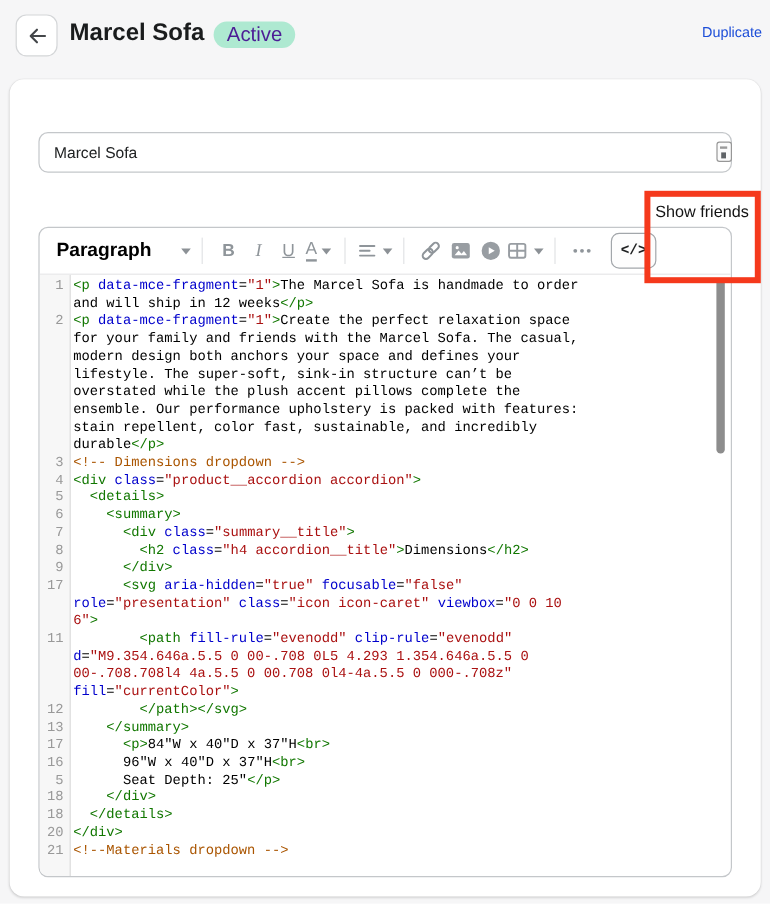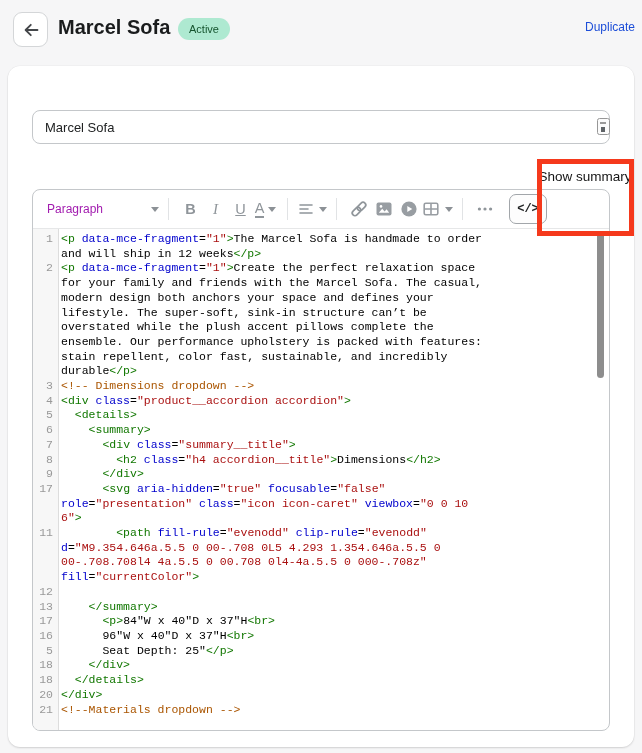--- a/index.html
+++ b/index.html
@@ -9,42 +9,42 @@
     background:#f6f6f7;
     font-family:"Liberation Sans", sans-serif;
     color:#202223;
   }
   
   .header { position:absolute; left:0; top:0; width:642px; height:58px; display:flex; align-items:center; }
   .back-btn { position:absolute; left:13px; top:12px; width:35px; height:35px; background:#fff;
     border:1px solid #d4d6d8; border-radius:9px; display:flex; align-items:center; justify-content:center; cursor:pointer; }
   .page-title { position:absolute; left:58px; top:16px; font-size:20px; font-weight:700; color:#1a1c1d; white-space:nowrap; }
   .badge { position:absolute; left:178px; top:18px; height:22px; padding:0 11px; border-radius:11px;
-    display:flex; align-items:center; font-size:11px; color:#14532d; }
+    display:flex; align-items:center; font-size:17px; color:#4c1d95; }
   .dup-wrap { position:absolute; left:585px; top:20px; width:57px; overflow:hidden; }
   .dup { font-size:12px; font-weight:500; color:#1d4ed8; white-space:nowrap; cursor:pointer; }
   
   .card { position:absolute; left:8px; top:66px; width:626px; height:681px; background:#fff;
     border-radius:12px; box-shadow:0 1px 2px rgba(0,0,0,.14), 0 0 0 .5px rgba(0,0,0,.04); }
   .fld-label { position:absolute; left:28px; font-size:13px; color:#202223;margin-top:36px; }
   .lbl-title { top:23px; }
   .lbl-desc  { top:98px; }
   .title-input { position:absolute; left:24px; top:44px; width:578px; height:34px;
     border:1px solid #c4c7ca; border-radius:8px; padding:0 34px 0 12px; font-size:13px;
     font-family:"Liberation Sans",sans-serif; color:#202223; background:#fff; outline:none; }
   .ext-icon { position:absolute; left:589px; top:52px; width:13px; height:17px;
     border:1.5px solid #979797; border-radius:2.5px; background:#fbfbfb; }
   .ext-icon::before { content:""; position:absolute; left:3px; top:8px; width:4px; height:5px; background:#5f6367; }
   .ext-icon::after  { content:""; position:absolute; left:2px; top:3px; width:6px; height:1.5px; background:#9a9a9a; }
   
   .editor { position:absolute; left:24px; top:123px; width:578px; height:542px;
     border:1px solid #c4c7ca; border-radius:8px; background:#fff; overflow:hidden; }
   .toolbar { height:39px; border-bottom:1px solid #e6e7e8; display:flex; align-items:center; padding:0 8px 0 14px; }
   .tb-select { width:112px; display:flex; align-items:center; justify-content:space-between; cursor:pointer; }
-  .tb-select span.lab { font-size:12px; color:#a21caf; }
+  .tb-select span.lab { font-size:16px; color:#000000;font-weight:bold; }
   .chev { width:0; height:0; border-left:4px solid transparent; border-right:4px solid transparent; border-top:5px solid #8c9196; display:inline-block; }
   .tb-div { width:1px; height:22px; background:#e1e3e5; margin:0 9px; flex:0 0 1px; }
   .tb-btn { min-width:25px; height:28px; display:flex; align-items:center; justify-content:center; color:#8f959a; cursor:pointer; }
   .tb-b { font-weight:700; font-size:14.5px; }
   .tb-i { font-style:italic; font-family:"Liberation Serif",serif; font-size:15px; }
   .tb-u { text-decoration:underline; font-size:14.5px; }
   .tb-a { font-size:14.5px; border-bottom:2px solid #8f959a; line-height:15px; }
   .with-chev { display:flex; align-items:center; gap:4px; }
   .code-btn { margin-left:12px; width:38px; height:30px; border:1px solid #a2a6aa; border-radius:7px;
     background:#fdfdfd; display:flex; align-items:center; justify-content:center; cursor:pointer; }
@@ -199,20 +199,21 @@
           <div class="cm-row">
             <span class="cm-n">17</span>
             <span class="cm-c"><span class="tk-p">      </span><span class="tk-t">&lt;svg</span><span class="tk-p"> </span><span class="tk-a">aria-hidden</span><span class="tk-p">=</span><span class="tk-s">"true"</span><span class="tk-p"> </span><span class="tk-a">focusable</span><span class="tk-p">=</span><span class="tk-s">"false"</span><span class="tk-p"> </span><span class="tk-a">role</span><span class="tk-p">=</span><span class="tk-s">"presentation"</span><span class="tk-p"> </span><span class="tk-a">class</span><span class="tk-p">=</span><span class="tk-s">"icon icon-caret"</span><span class="tk-p"> </span><span class="tk-a">viewbox</span><span class="tk-p">=</span><span class="tk-s">"0 0 10 6"</span><span class="tk-t">&gt;</span></span>
           </div>
           <div class="cm-row">
             <span class="cm-n">11</span>
             <span class="cm-c"><span class="tk-p">        </span><span class="tk-t">&lt;path</span><span class="tk-p"> </span><span class="tk-a">fill-rule</span><span class="tk-p">=</span><span class="tk-s">"evenodd"</span><span class="tk-p"> </span><span class="tk-a">clip-rule</span><span class="tk-p">=</span><span class="tk-s">"evenodd"</span><span class="tk-p"> </span><span class="tk-a">d</span><span class="tk-p">=</span><span class="tk-s">"M9.354.646a.5.5 0 00-.708 0L5 4.293 1.354.646a.5.5 0 00-.708.708l4 4a.5.5 0 00.708 0l4-4a.5.5 0 000-.708z"</span><span class="tk-p"> </span><span class="tk-a">fill</span><span class="tk-p">=</span><span class="tk-s">"currentColor"</span><span class="tk-t">&gt;</span></span>
           </div>
           <div class="cm-row">
             <span class="cm-n">12</span>
+            <span class="cm-c"><span class="tk-p">        </span><span class="tk-t">&lt;/path&gt;&lt;/svg&gt;</span></span>
           </div>
           <div class="cm-row">
             <span class="cm-n">13</span>
             <span class="cm-c"><span class="tk-p">    </span><span class="tk-t">&lt;/summary&gt;</span></span>
           </div>
           <div class="cm-row">
             <span class="cm-n">17</span>
             <span class="cm-c"><span class="tk-p">      </span><span class="tk-t">&lt;p&gt;</span><span class="tk-p">84"W x 40"D x 37"H</span><span class="tk-t">&lt;br&gt;</span></span>
           </div>
           <div class="cm-row">
@@ -238,14 +239,14 @@
           <div class="cm-row">
             <span class="cm-n">21</span>
             <span class="cm-c"><span class="tk-c">&lt;!--Materials dropdown --&gt;</span></span>
           </div>
         </div>
       <div class="sb-thumb"></div>
     </div>
   </div>
 </div>
 
-<div class="tooltip">Show summary</div>
+<div class="tooltip">Show friends</div>
 <div class="hl-box" style="border-color: rgb(245, 57, 28);"></div>
 
 </body></html>

